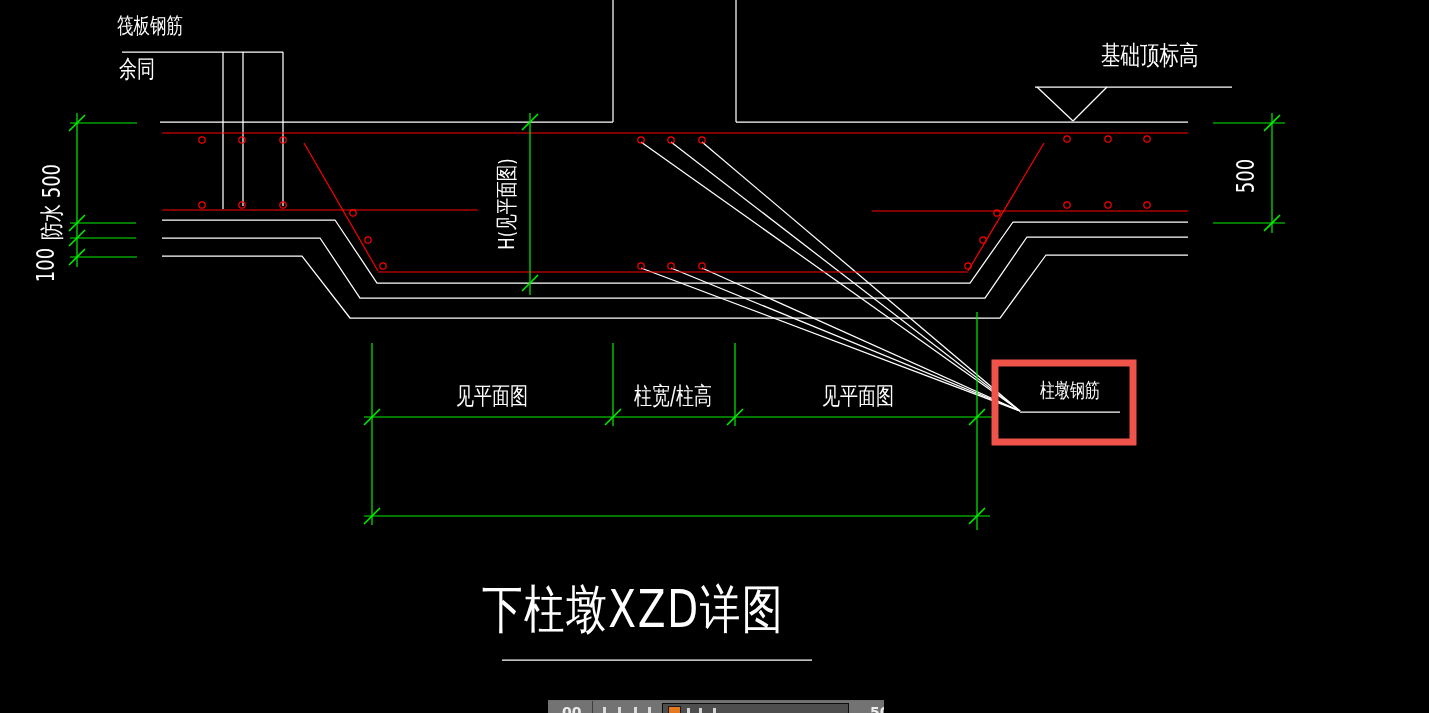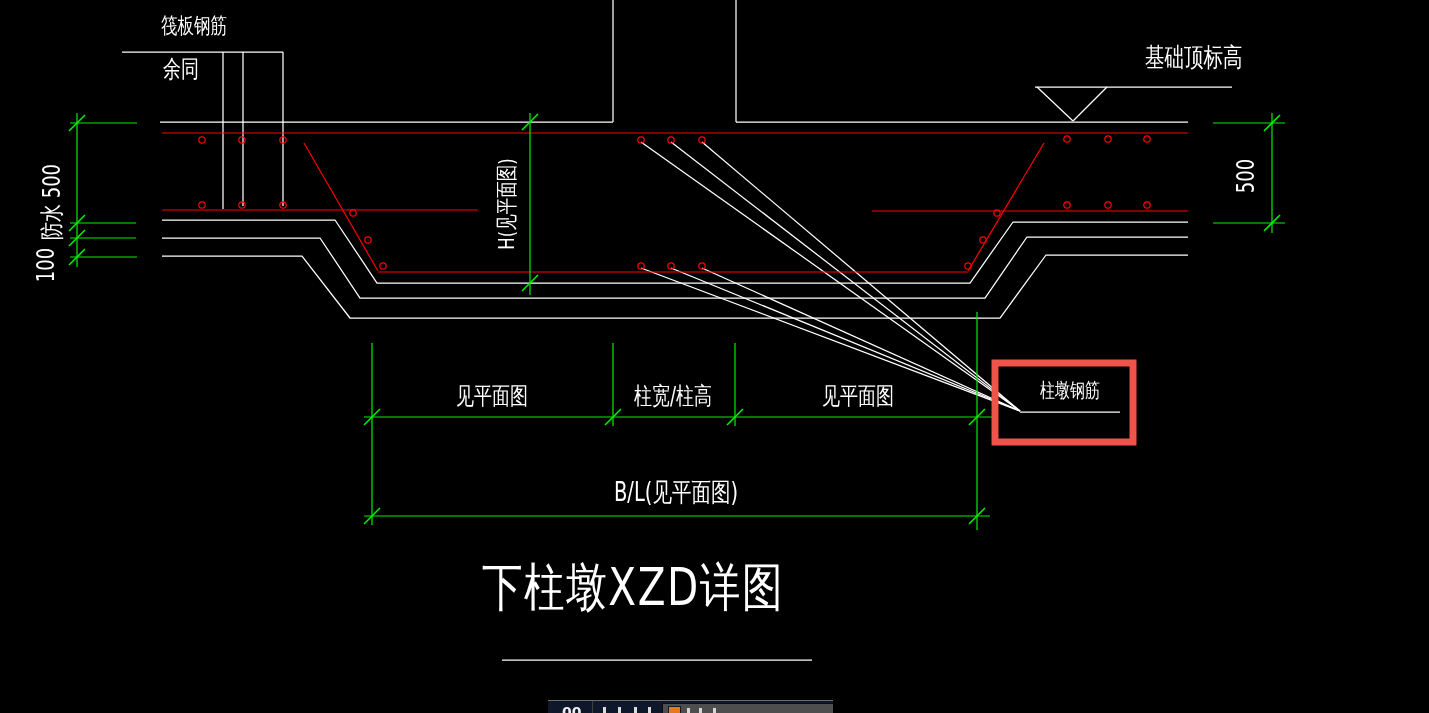--- a/index.html
+++ b/index.html
@@ -8,27 +8,27 @@
   svg{position:absolute;left:0;top:0;}
   .sw{stroke:#ffffff;stroke-width:1.25;fill:none;}
   .sr{stroke:#fe0000;stroke-width:1.2;fill:none;}
   .sg{stroke:#00f000;stroke-width:1.2;fill:none;}
   .tick{stroke:#00f000;stroke-width:1.6;}
   .hlbox{stroke:#ef5349;stroke-width:7;fill:none;}
   .lbl{position:absolute;color:#fff;white-space:nowrap;line-height:1;
        transform:translate(-50%,-50%);}
   .lbl>span{display:inline-block;transform:scaleX(0.75);}
   .lbl.rot{transform:translate(-50%,-50%) rotate(-90deg);}
-  .lbl.tl{transform:none;margin-left:44px;}
+  .lbl.tl{transform:none;}
   .lbl.tl>span{transform-origin:left top;}
   .f22{font-size:22px;} .f23{font-size:20px;} .f24{font-size:24px;}
   .f26{font-size:26px;} .f52{font-size:52px;letter-spacing:2px;}
   
-  .toolbar{position:absolute;left:548px;top:700px;width:285px;height:13px;
-           background:#0f172a;border-top:1px solid #6e6e6e;overflow:hidden;}
+  .toolbar{position:absolute;left:548px;top:700px;width:336px;height:13px;
+           background:#737373;border-top:1px solid #6e6e6e;overflow:hidden;}
   .tb-frag{position:absolute;top:3px;color:#ececec;font-size:14px;font-weight:bold;
            font-family:"DejaVu Sans",sans-serif;}
   .tb-frag.l{left:14px;} .tb-frag.r{left:322px;}
   .tb-divider{position:absolute;left:44px;top:0;width:1px;height:13px;background:#3e3e3e;}
   .tb-mark{position:absolute;top:6px;width:3px;height:7px;background:#dcdcdc;}
   .tb-dropdown{position:absolute;left:114px;top:2px;width:185px;height:12px;
                background:#4e4e4e;border:1px solid #0d0d0d;}
   .tb-swatch{position:absolute;left:5px;top:2px;width:11px;height:7px;
              background:#e6781e;border:1px solid #1a1a1a;}
   .tb-dmark{position:absolute;top:4px;width:3px;height:8px;background:#d6d6d6;}
@@ -154,21 +154,21 @@
 
     <rect class="hlbox" x="995" y="363" width="138" height="79"></rect>
   </svg>
 
   <div class="lbl tl f22" style="left:117px;top:15px;">
     <span>筏板钢筋</span></div>
 
   <div class="lbl tl f24" style="left:119px;top:57px;">
     <span>余同</span></div>
 
-  <div class="lbl tl f26" style="left:1101px;top:44px;">
+  <div class="lbl tl f26" style="left:1101px;top:44px;font-family:Liberation Mono, monospace;">
     <span>基础顶标高</span></div>
 
   <div class="lbl rot f24" style="left:52px;top:202px;">
     <span>防水 500</span></div>
 
   <div class="lbl rot f24" style="left:46px;top:265px;">
     <span>100</span></div>
 
   <div class="lbl rot f24" style="left:1246px;top:176px;">
     <span>500</span></div>
@@ -181,24 +181,22 @@
 
   <div class="lbl f24" style="left:673px;top:396px;text-align:center;">
     <span>柱宽/柱高</span></div>
 
   <div class="lbl f24" style="left:858px;top:396px;">
     <span>见平面图</span></div>
 
   <div class="lbl f23" style="left:1070px;top:390px;">
     <span>柱墩钢筋</span></div>
 
-  <div class="lbl f26" style="left:676px;top:492px;">
-    <span>B/L(见平面图)</span></div>
-
-  <div class="lbl f52" style="left:633px;top:587px;text-decoration:underline;">
+
+  <div class="lbl f52" style="left:633px;top:609px;text-decoration:underline;">
     <span style="transform:scaleX(0.78);">下柱墩XZD详图</span></div>
 
   <div class="toolbar">
     <span class="tb-frag l">00</span>
     <div class="tb-divider"></div>
     <div class="tb-mark" style="left:55px;"></div>
     <div class="tb-mark" style="left:70px;"></div>
     <div class="tb-mark" style="left:86px;"></div>
     <div class="tb-mark" style="left:100px;"></div>
     <div class="tb-dropdown">

